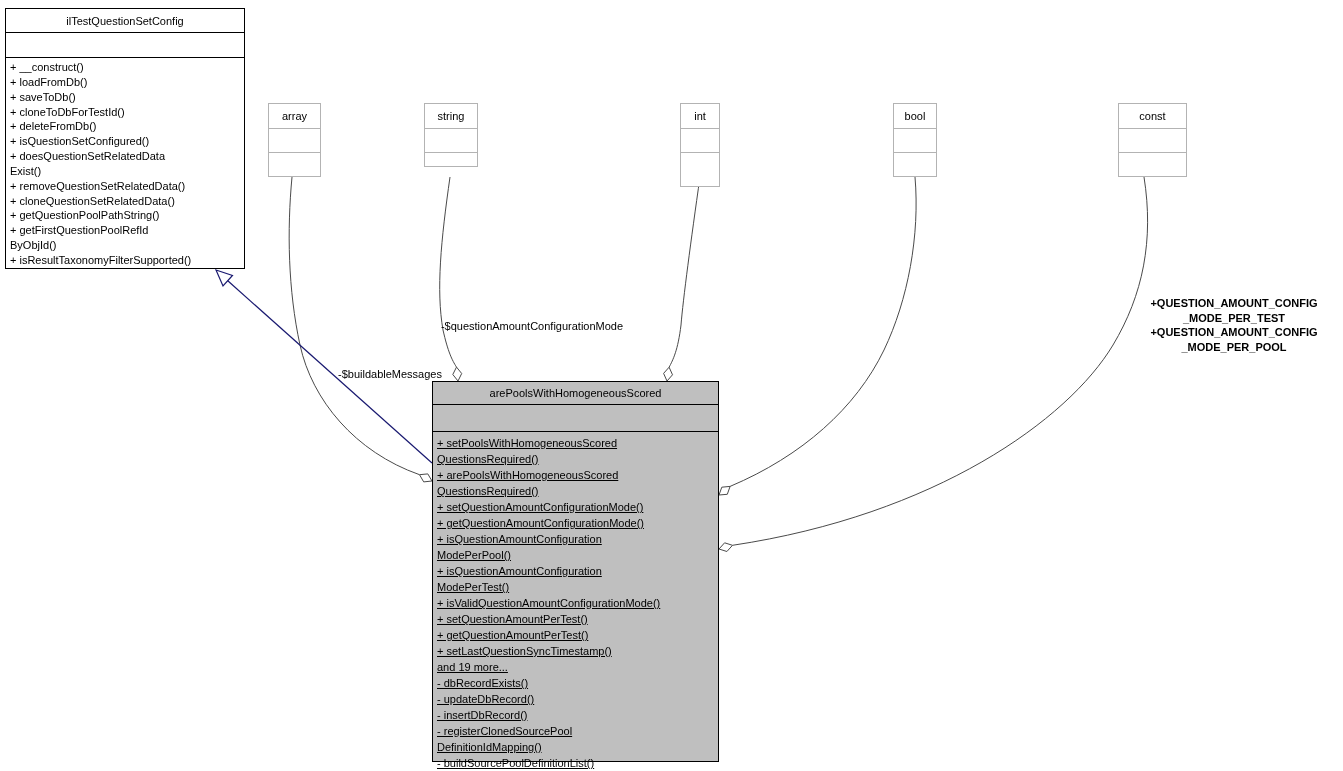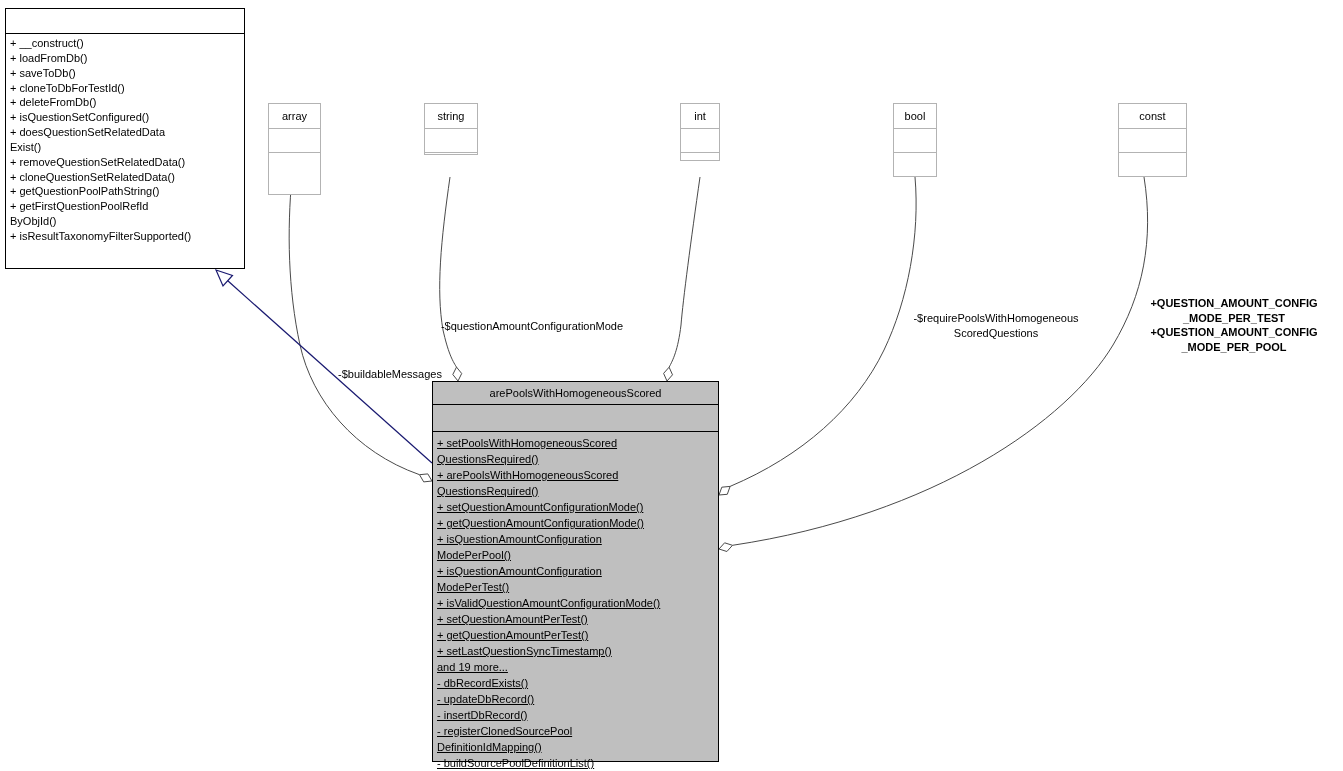--- a/index.html
+++ b/index.html
@@ -71,20 +71,21 @@
     <polygon points="458,381 452.8,374.5 456.5,367.1 461.7,373.5" fill="#ffffff" stroke="#4a4a4a" stroke-width="1"></polygon>
     <polygon points="667,381 663.6,373.4 669.1,367.2 672.5,374.8" fill="#ffffff" stroke="#4a4a4a" stroke-width="1"></polygon>
     <polygon points="719,495 721.8,487.2 730.1,486.4 727.3,494.3" fill="#ffffff" stroke="#4a4a4a" stroke-width="1"></polygon>
     <polygon points="719,549 724.6,542.8 732.5,545.3 726.9,551.5" fill="#ffffff" stroke="#4a4a4a" stroke-width="1"></polygon>
 
     <line x1="227.5" y1="280.5" x2="432" y2="463" stroke="#191970" stroke-width="1.2"></line>
     <polygon points="216,270 232.5,275.5 223,286" fill="#ffffff" stroke="#191970" stroke-width="1.2"></polygon>
   </svg>
 
   <div class="classbox" style="left:5px;top:8px;width:240px;height:261px;">
+    <div class="title" style="height:23px;">ilTestQuestionSetConfig</div>
     <div class="attrs" style="height:24px;"></div>
     <div class="methods">+ __construct()
 + loadFromDb()
 + saveToDb()
 + cloneToDbForTestId()
 + deleteFromDb()
 + isQuestionSetConfigured()
 + doesQuestionSetRelatedData
 Exist()
 + removeQuestionSetRelatedData()
@@ -115,52 +116,50 @@
 and 19 more...
 - dbRecordExists()
 - updateDbRecord()
 - insertDbRecord()
 - registerClonedSourcePool
 DefinitionIdMapping()
 - buildSourcePoolDefinitionList()
 - buildStagingPoolBuilder()</div>
   </div>
 
-  <div class="typebox" style="left:268px;top:103px;width:53px;height:92px;">
+  <div class="typebox" style="left:268px;top:103px;width:53px;height:74px;">
     <div class="ttitle">array</div>
     <div class="trow first"></div>
     <div class="trow"></div>
   </div>
 
-  <div class="typebox" style="left:424px;top:103px;width:54px;height:52px;">
+  <div class="typebox" style="left:424px;top:103px;width:54px;height:64px;">
     <div class="ttitle">string</div>
     <div class="trow first"></div>
     <div class="trow"></div>
   </div>
 
-  <div class="typebox" style="left:680px;top:103px;width:40px;height:58px;">
+  <div class="typebox" style="left:680px;top:103px;width:40px;height:84px;">
     <div class="ttitle">int</div>
     <div class="trow first"></div>
     <div class="trow"></div>
   </div>
 
   <div class="typebox" style="left:893px;top:103px;width:44px;height:74px;">
     <div class="ttitle">bool</div>
     <div class="trow first"></div>
     <div class="trow"></div>
   </div>
 
   <div class="typebox" style="left:1118px;top:103px;width:69px;height:74px;">
     <div class="ttitle">const</div>
     <div class="trow first"></div>
     <div class="trow"></div>
   </div>
 
   <div class="edge-label" style="left:390px;top:319px;margin-top:48px;">-$buildableMessages</div>
   <div class="edge-label" style="left:532px;top:319px;">-$questionAmountConfigurationMode</div>
-  <div class="edge-label" style="left:996px;top:311px;">-$requirePoolsWithHomogeneous
-ScoredQuestions</div>
   <div class="edge-label" style="left:1234px;top:296px;font-weight:bold;">+QUESTION_AMOUNT_CONFIG
 _MODE_PER_TEST
 +QUESTION_AMOUNT_CONFIG
 _MODE_PER_POOL</div>
 
 </div>
 
 </body></html>

